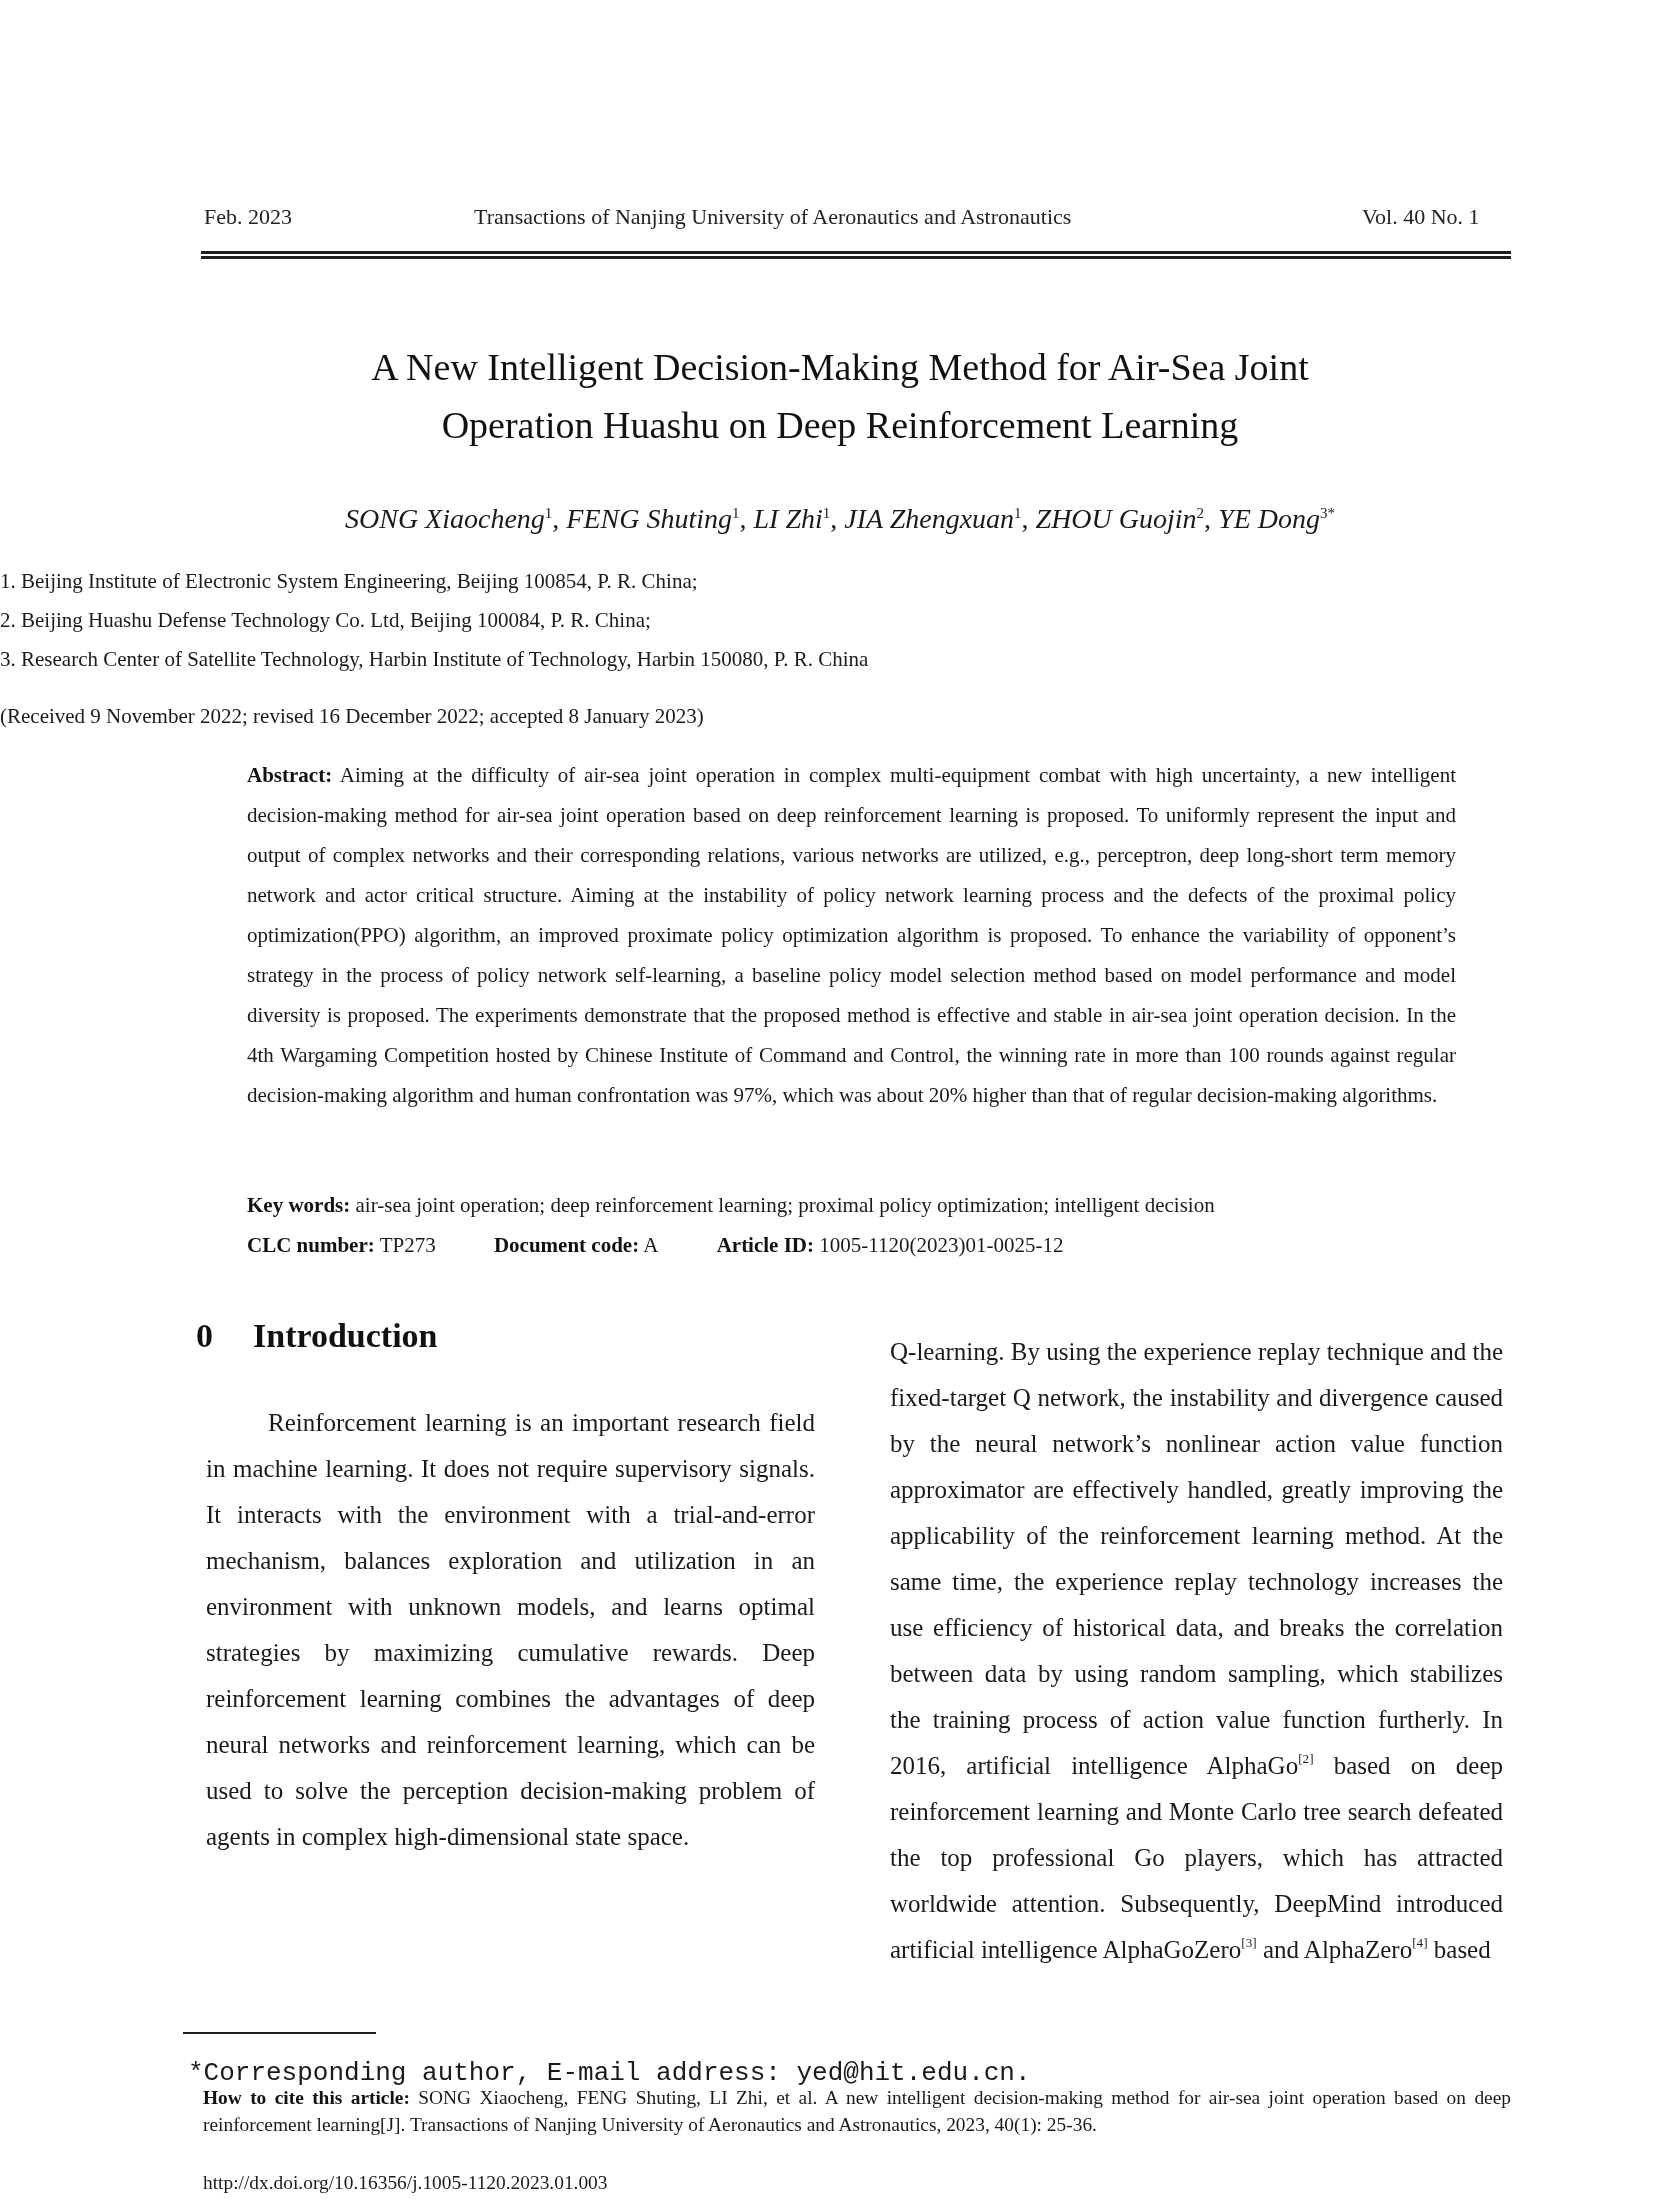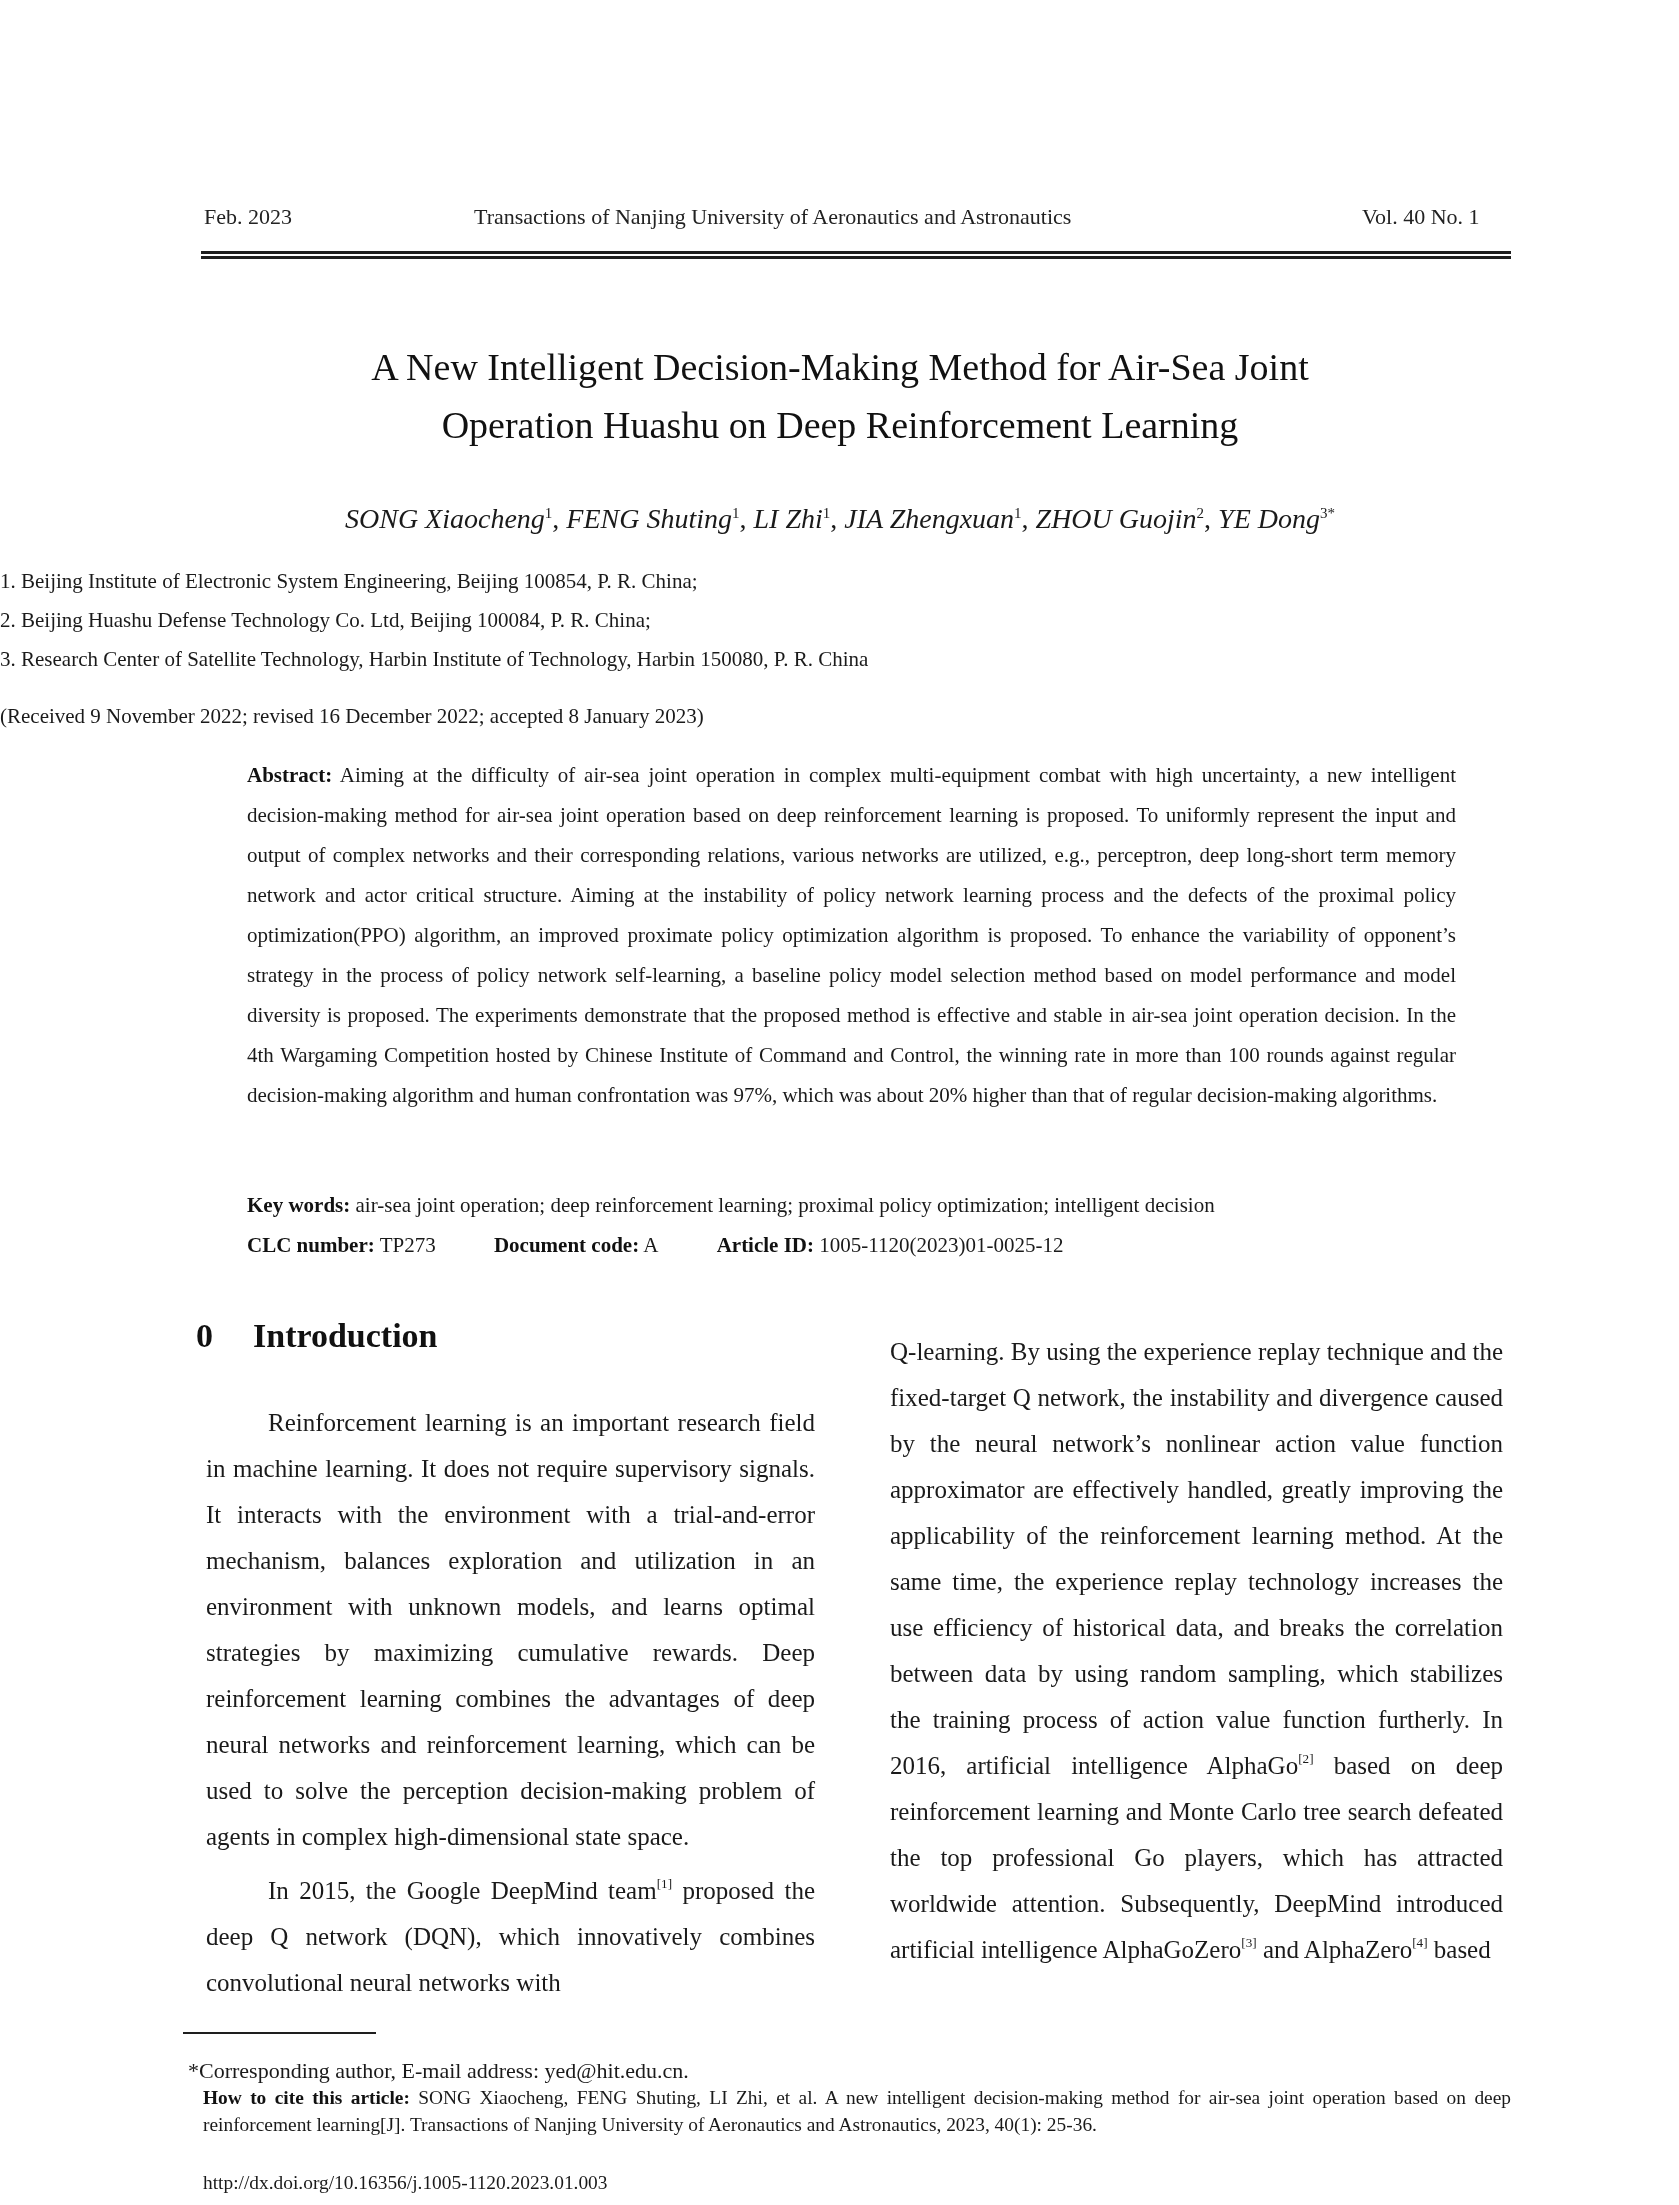--- a/index.html
+++ b/index.html
@@ -19,21 +19,21 @@
   .clc span.gap { display:inline-block; width:53px; }
   .h1 { left:196px; top:1317px; font-size:34px; font-weight:bold; white-space:nowrap; color:#111; }
   .h1 .num { display:inline-block; width:57px; }
   .col { font-size:25px; line-height:46px; text-align:justify; }
   .col p { margin:8px; }
   .col .ind { text-indent:62px; }
   .col sup { font-size:13.2px; vertical-align:11.5px; line-height:0; }
   .left { left:198px; top:1392px; width:625px; }
   .right { left:882px; top:1321px; width:629px; }
   .fnrule { left:183px; top:2032px; width:193px; height:2.2px; background:#1e1e1e; }
-  .fn { left:188px; top:2058px; font-size:22px; white-space:nowrap; }
+  .fn { left:188px; top:2058px; font-size:26px; white-space:nowrap;font-family:Liberation Mono, monospace; }
   .cite { left:203px; top:2084px; width:1308px; font-size:19.4px; line-height:27px; text-align:justify; }
   .doi { left:203px; top:2172px; font-size:19.4px; white-space:nowrap; }
 </style>
 </head>
 <body>
 
 <div class="abs hdr" style="left:204px;">Feb. 2023</div>
 <div class="abs hdr" style="left:474px;">Transactions of Nanjing University of Aeronautics and Astronautics</div>
 <div class="abs hdr" style="left:1362px;">Vol. 40 No. 1</div>
 <div class="rule" style="top:251px;"></div>
@@ -67,21 +67,20 @@
   <b>Article ID:</b>
   <span>1005-1120(2023)01-0025-12</span>
 </div>
 
 <div class="abs h1">
   <span class="num">0</span><span>Introduction</span>
 </div>
 
 <div class="abs col left">
   <p class="ind">Reinforcement learning is an important research field in machine learning. It does not require supervisory signals. It interacts with the environment with a trial-and-error mechanism, balances exploration and utilization in an environment with unknown models, and learns optimal strategies by maximizing cumulative rewards. Deep reinforcement learning combines the advantages of deep neural networks and reinforcement learning, which can be used to solve the perception decision-making problem of agents in complex high-dimensional state space.</p>
-  <p class="ind"><span>In 2015, the Google DeepMind team</span><sup>[1]</sup><span> proposed the deep Q network (DQN), which innovatively combines convolutional neural networks with</span></p>
 </div>
 
 <div class="abs col right">
   <p><span>Q-learning. By using the experience replay technique and the fixed-target Q network, the instability and divergence caused by the neural network’s nonlinear action value function approximator are effectively handled, greatly improving the applicability of the reinforcement learning method. At the same time, the experience replay technology increases the use efficiency of historical data, and breaks the correlation between data by using random sampling, which stabilizes the training process of action value function furtherly. In 2016, artificial intelligence AlphaGo</span><sup>[2]</sup><span> based on deep reinforcement learning and Monte Carlo tree search defeated the top professional Go players, which has attracted worldwide attention. Subsequently, DeepMind introduced artificial intelligence AlphaGoZero</span><sup>[3]</sup><span> and AlphaZero</span><sup>[4]</sup><span> based</span></p>
 </div>
 
 <div class="abs fnrule"></div>
 <div class="abs fn">*Corresponding author, E-mail address: yed@hit.edu.cn.</div>
 <div class="abs cite">
   <b>How to cite this article:</b><span> SONG Xiaocheng, FENG Shuting, LI Zhi, et al. A new intelligent decision-making method for air-sea joint operation based on deep reinforcement learning[J]. Transactions of Nanjing University of Aeronautics and Astronautics, 2023, 40(1): 25-36.</span>

